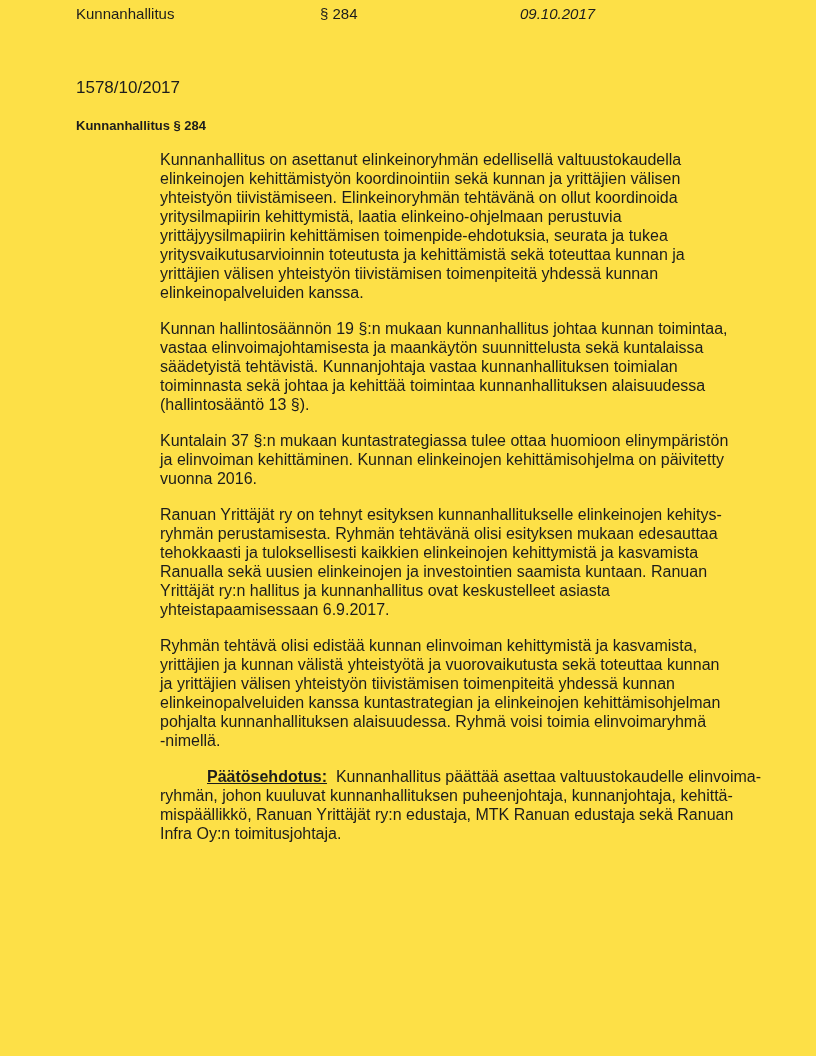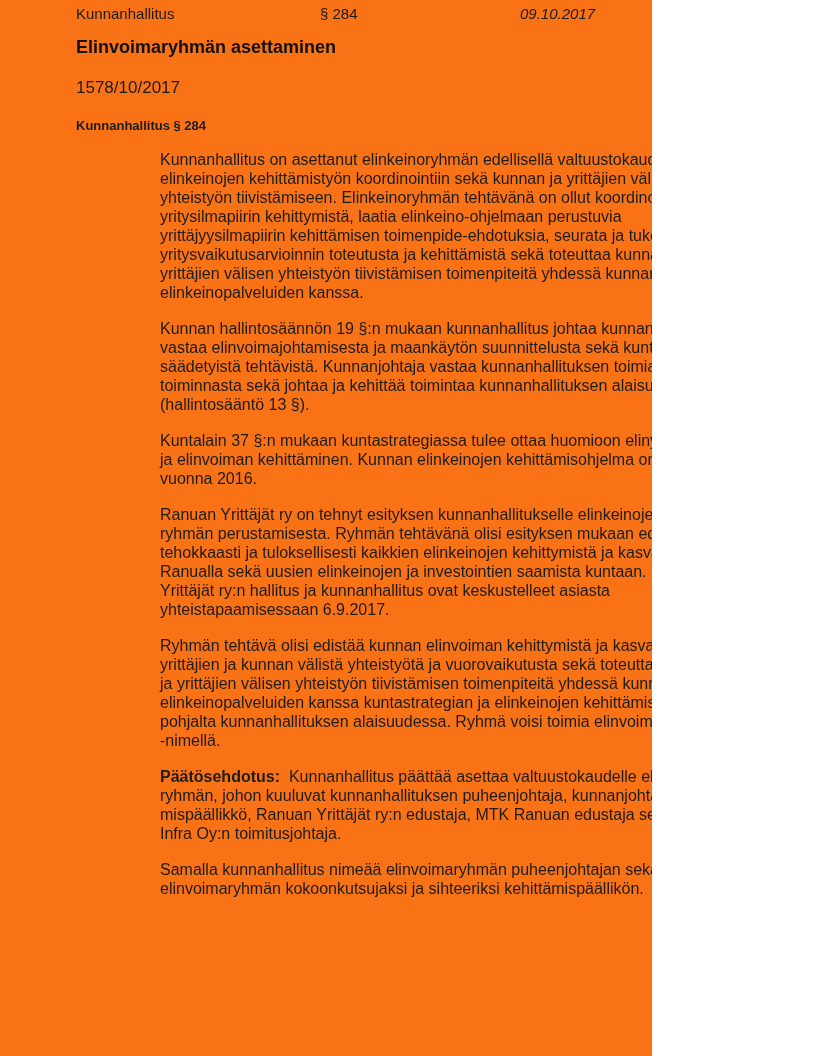--- a/index.html
+++ b/index.html
@@ -3,23 +3,23 @@
 <meta charset="utf-8">
 <title>Kunnanhallitus § 284</title>
 <style>
   html, body {
     margin: 0;
     padding: 0;
     background: #ffffff;
   }
   .page {
     position: relative;
-    width: 652px;
+    width: 816px;
     height: 1056px;
-    background: #f97316;
+    background: #fde047;
     font-family: "Liberation Sans", "DejaVu Sans", sans-serif;
     color: #1c1c1c;
     overflow: hidden;
   }
   .doc-header {
     position: absolute;
     top: 4px;
     left: 76px;
     right: 30px;
     height: 20px;
@@ -61,42 +61,42 @@
     width: 620px;
     font-size: 16px;
     line-height: 19px;
   }
   .doc-body p.para {
     margin: 0 0 17px 0;
     padding: 0;
   }
   .doc-body .lead {
     font-weight: bold;
+    text-decoration: underline;
+    margin-left: 47px;
   }
 </style>
 </head>
 <body>
 
 <div class="page">
 
   <div class="doc-header">
     <span class="hdr-committee">Kunnanhallitus</span>
     <span class="hdr-section">§ 284</span>
     <span class="hdr-date">09.10.2017</span>
   </div>
 
-  <h1 class="doc-title">Elinvoimaryhmän asettaminen</h1>
 
   <div class="case-number">1578/10/2017</div>
 
   <div class="section-reference">Kunnanhallitus § 284</div>
 
   <div class="doc-body" id="doc-body">
       <p class="para">Kunnanhallitus on asettanut elinkeinoryhmän edellisellä valtuustokaudella<br>elinkeinojen kehittämistyön koordinointiin sekä kunnan ja yrittäjien välisen<br>yhteistyön tiivistämiseen. Elinkeinoryhmän tehtävänä on ollut koordinoida<br>yritysilmapiirin kehittymistä, laatia elinkeino-ohjelmaan perustuvia<br>yrittäjyysilmapiirin kehittämisen toimenpide-ehdotuksia, seurata ja tukea<br>yritysvaikutusarvioinnin toteutusta ja kehittämistä sekä toteuttaa kunnan ja<br>yrittäjien välisen yhteistyön tiivistämisen toimenpiteitä yhdessä kunnan<br>elinkeinopalveluiden kanssa.</p>
       <p class="para">Kunnan hallintosäännön 19 §:n mukaan kunnanhallitus johtaa kunnan toimintaa,<br>vastaa elinvoimajohtamisesta ja maankäytön suunnittelusta sekä kuntalaissa<br>säädetyistä tehtävistä. Kunnanjohtaja vastaa kunnanhallituksen toimialan<br>toiminnasta sekä johtaa ja kehittää toimintaa kunnanhallituksen alaisuudessa<br>(hallintosääntö 13 §).</p>
       <p class="para">Kuntalain 37 §:n mukaan kuntastrategiassa tulee ottaa huomioon elinympäristön<br>ja elinvoiman kehittäminen. Kunnan elinkeinojen kehittämisohjelma on päivitetty<br>vuonna 2016.</p>
       <p class="para">Ranuan Yrittäjät ry on tehnyt esityksen kunnanhallitukselle elinkeinojen kehitys-<br>ryhmän perustamisesta. Ryhmän tehtävänä olisi esityksen mukaan edesauttaa<br>tehokkaasti ja tuloksellisesti kaikkien elinkeinojen kehittymistä ja kasvamista<br>Ranualla sekä uusien elinkeinojen ja investointien saamista kuntaan. Ranuan<br>Yrittäjät ry:n hallitus ja kunnanhallitus ovat keskustelleet asiasta<br>yhteistapaamisessaan 6.9.2017.</p>
       <p class="para">Ryhmän tehtävä olisi edistää kunnan elinvoiman kehittymistä ja kasvamista,<br>yrittäjien ja kunnan välistä yhteistyötä ja vuorovaikutusta sekä toteuttaa kunnan<br>ja yrittäjien välisen yhteistyön tiivistämisen toimenpiteitä yhdessä kunnan<br>elinkeinopalveluiden kanssa kuntastrategian ja elinkeinojen kehittämisohjelman<br>pohjalta kunnanhallituksen alaisuudessa. Ryhmä voisi toimia elinvoimaryhmä<br>-nimellä.</p>
       <p class="para"><span class="lead">Päätösehdotus:</span>&nbsp; Kunnanhallitus päättää asettaa valtuustokaudelle elinvoima-<br>ryhmän, johon kuuluvat kunnanhallituksen puheenjohtaja, kunnanjohtaja, kehittä-<br>mispäällikkö, Ranuan Yrittäjät ry:n edustaja, MTK Ranuan edustaja sekä Ranuan<br>Infra Oy:n toimitusjohtaja.</p>
-      <p class="para">Samalla kunnanhallitus nimeää elinvoimaryhmän puheenjohtajan sekä nimeää<br>elinvoimaryhmän kokoonkutsujaksi ja sihteeriksi kehittämispäällikön.</p>
     </div>
 
 </div>
 
 </body></html>

